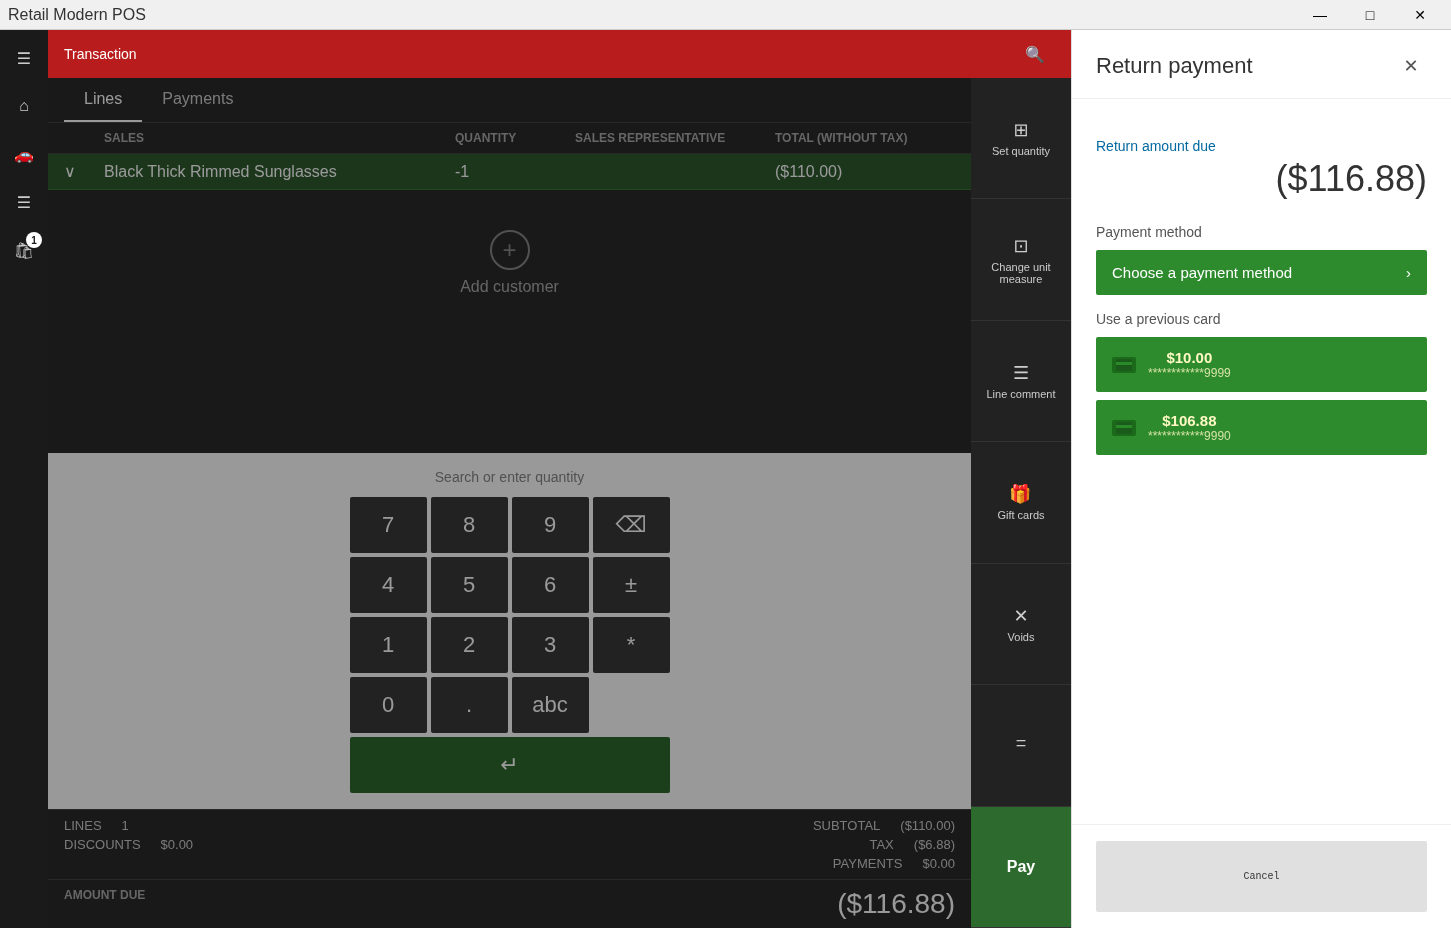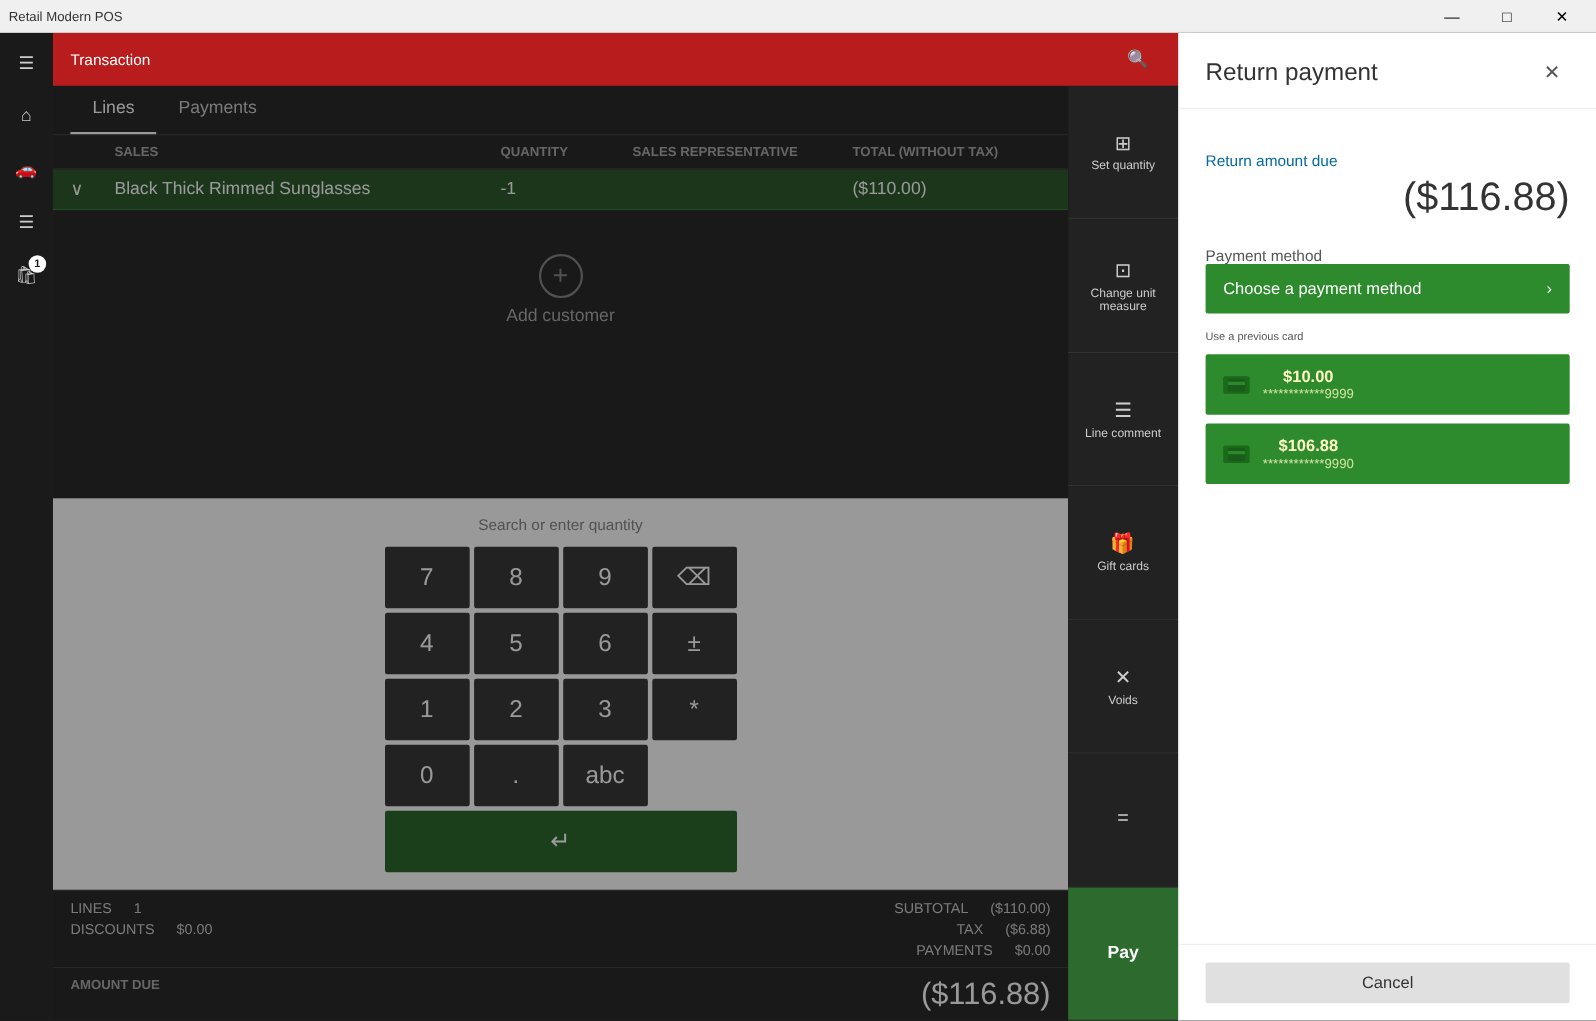--- a/index.html
+++ b/index.html
@@ -8,21 +8,21 @@
     
     .title-bar {
       height: 30px;
       background: #f0f0f0;
       display: flex;
       align-items: center;
       justify-content: space-between;
       padding: 0 8px;
       border-bottom: 1px solid #ccc;
     }
-    .title-bar-title { font-size: 12px; color: #333; }
+    .title-bar-title { font-size: 16px; color: #333; }
     .title-bar-controls { display: flex; gap: 4px; }
     .title-bar-btn { width: 46px; height: 30px; border: none; background: transparent; cursor: pointer; font-size: 14px; display: flex; align-items: center; justify-content: center; }
 
     
     .app-container {
       display: flex;
       height: calc(928px - 30px);
       background: #2a2a2a;
     }
 
@@ -278,36 +278,36 @@
       font-size: 18px;
       color: #555;
     }
     .rp-body {
       flex: 1;
       padding: 20px 24px;
       overflow-y: auto;
     }
     .rp-amount-label { font-size: 14px; color: #0369a1; margin-bottom: 4px; }
     .rp-amount-value { font-size: 36px; font-weight: 300; color: #333; text-align: right; margin-bottom: 24px; }
-    .rp-section-label { font-size: 14px; color: #555; }
+    .rp-section-label { font-size: 14px; color: #555; margin-bottom: 10px; }
     .choose-payment-btn {
       width: 100%;
       background: #2d8a2d;
       color: #fff;
       border: none;
       padding: 14px 16px;
       display: flex;
       align-items: center;
       justify-content: space-between;
       cursor: pointer;
       font-size: 15px;
       margin-bottom: 16px;
       border-radius: 2px;
     }
-    .rp-prev-label { font-size: 10px; color: #555; margin-bottom: 10px; }
+    .rp-prev-label { font-size: 14px; color: #555; margin-bottom: 10px; }
     .card-option {
       width: 100%;
       background: #2d8a2d;
       color: #fef9c3;
       border: none;
       padding: 12px 16px;
       display: flex;
       align-items: center;
       gap: 12px;
       cursor: pointer;
@@ -330,24 +330,25 @@
     .card-number { font-size: 12px; opacity: 0.8; }
     .rp-footer {
       padding: 16px 24px;
       border-top: 1px solid #eee;
     }
     .cancel-btn {
       width: 100%;
       background: #e0e0e0;
       color: #333;
       border: none;
-      padding: 10px;
-      cursor: pointer;
-      font-size: 15px;
+      padding: 30px;
+      cursor: pointer;
+      font-size: 10px;
       border-radius: 2px;
+      font-family: Liberation Mono, monospace;
     }
 
     
     .overlay {
       position: absolute;
       top: 0; left: 0; right: 0; bottom: 0;
       background: rgba(0,0,0,0.4);
       pointer-events: none;
     }
 

